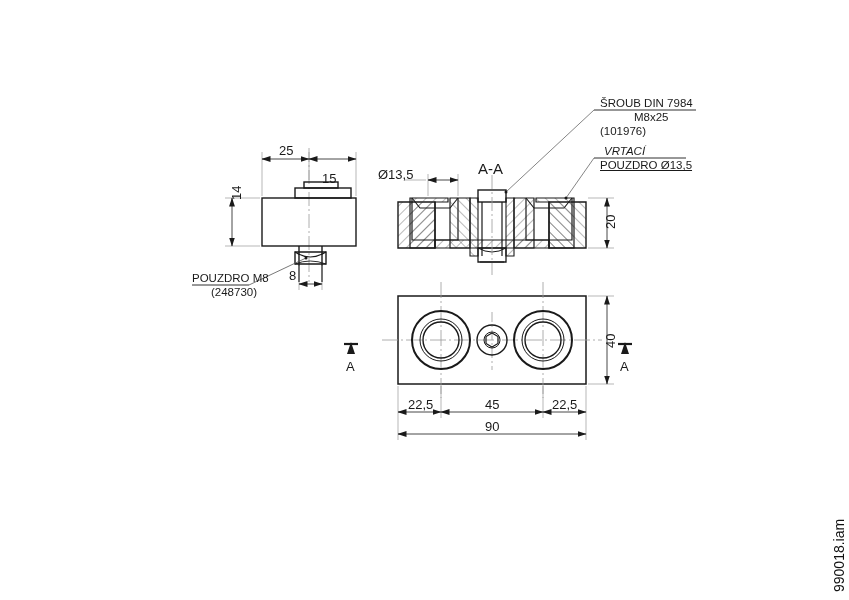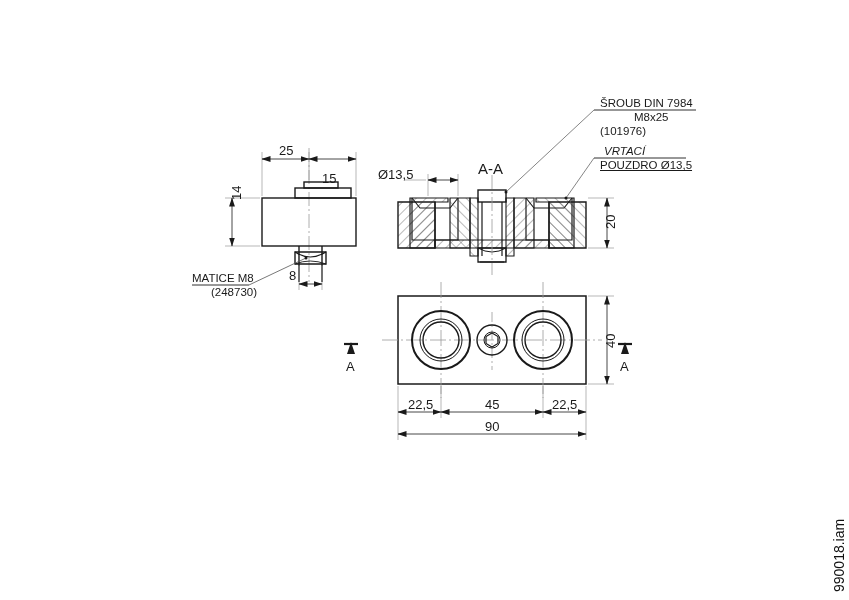--- a/index.html
+++ b/index.html
@@ -222,21 +222,21 @@
       <line x1="618" y1="344" x2="632" y2="344" stroke="#1a1a1a" stroke-width="2.2"></line>
       <path d="M625,342 L621,354 L629,354 Z" fill="#1a1a1a"></path>
     </g>
   </svg>
 
   <div class="lbl dim" style="left:279px; top:144px;">25</div>
   <div class="lbl dim" style="left:322px; top:144px;margin-top:28px;">15</div>
   <div class="lbl dim rot90" style="left:230px; top:200px;">14</div>
   <div class="lbl dim" style="left:289px; top:269px;">8</div>
 
-  <div class="lbl note" style="left:192px; top:272px;">MATICE M8</div>
+  <div class="lbl note" style="left:192px; top:272px;">POUZDRO M8</div>
   <div class="lbl note" style="left:211px; top:286px;">(248730)</div>
 
   <div class="lbl dim" style="left:378px; top:168px;">Ø13,5</div>
   <div class="lbl big" style="left:478px; top:162px;">A-A</div>
   <div class="lbl dim rot90" style="left:604px; top:229px;">20</div>
 
   <div class="lbl note" style="left:600px; top:97px;">ŠROUB DIN 7984</div>
   <div class="lbl note" style="left:600px; top:111px;margin-left:34px;">M8x25</div>
   <div class="lbl note" style="left:600px; top:125px;">(101976)</div>
 

